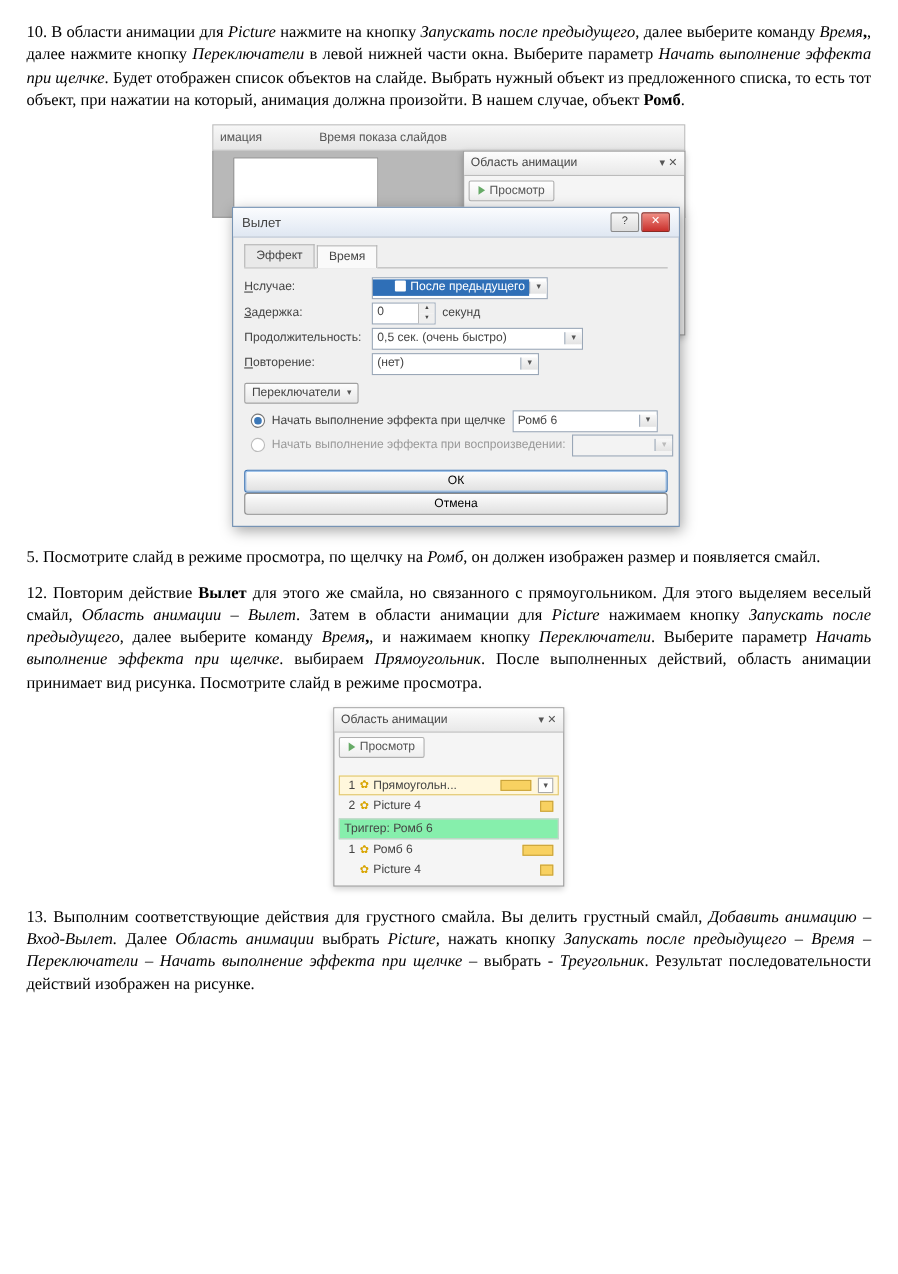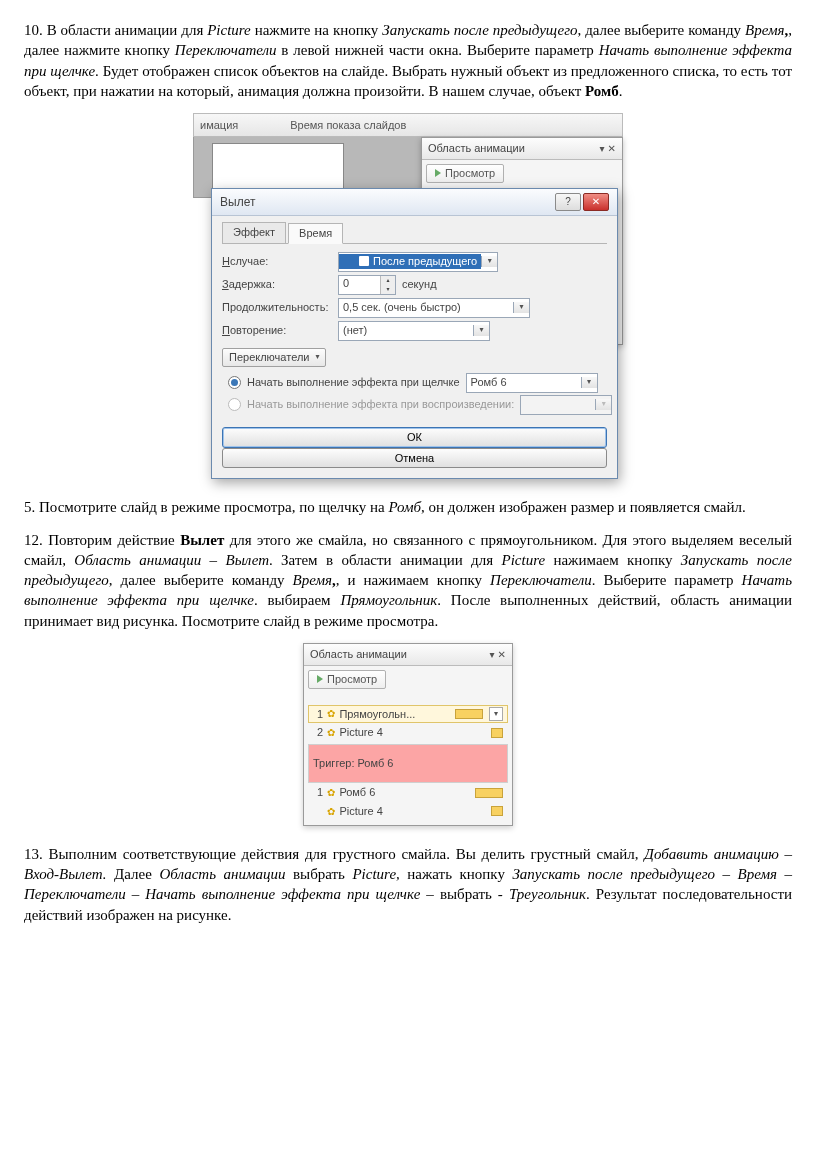--- a/index.html
+++ b/index.html
@@ -82,23 +82,23 @@
     color: #555;
     margin-bottom: 16px;
   }
   .preview-btn::before {
     content: "";
     border-left: 6px solid #6a6;
     border-top: 4px solid transparent;
     border-bottom: 4px solid transparent;
   }
   .trigger-hdr {
-    background: #fca5a5;
+    background: #86efac;
     border: 1px solid #cfcfcf;
-    padding: 11px 4px;
+    padding: 1px 4px;
     margin-top: 2px;
   }
   .anim-row {
     display: flex;
     align-items: center;
     gap: 4px;
     padding: 1px 4px;
     border: 1px solid transparent;
   }
   .anim-row.sel {

